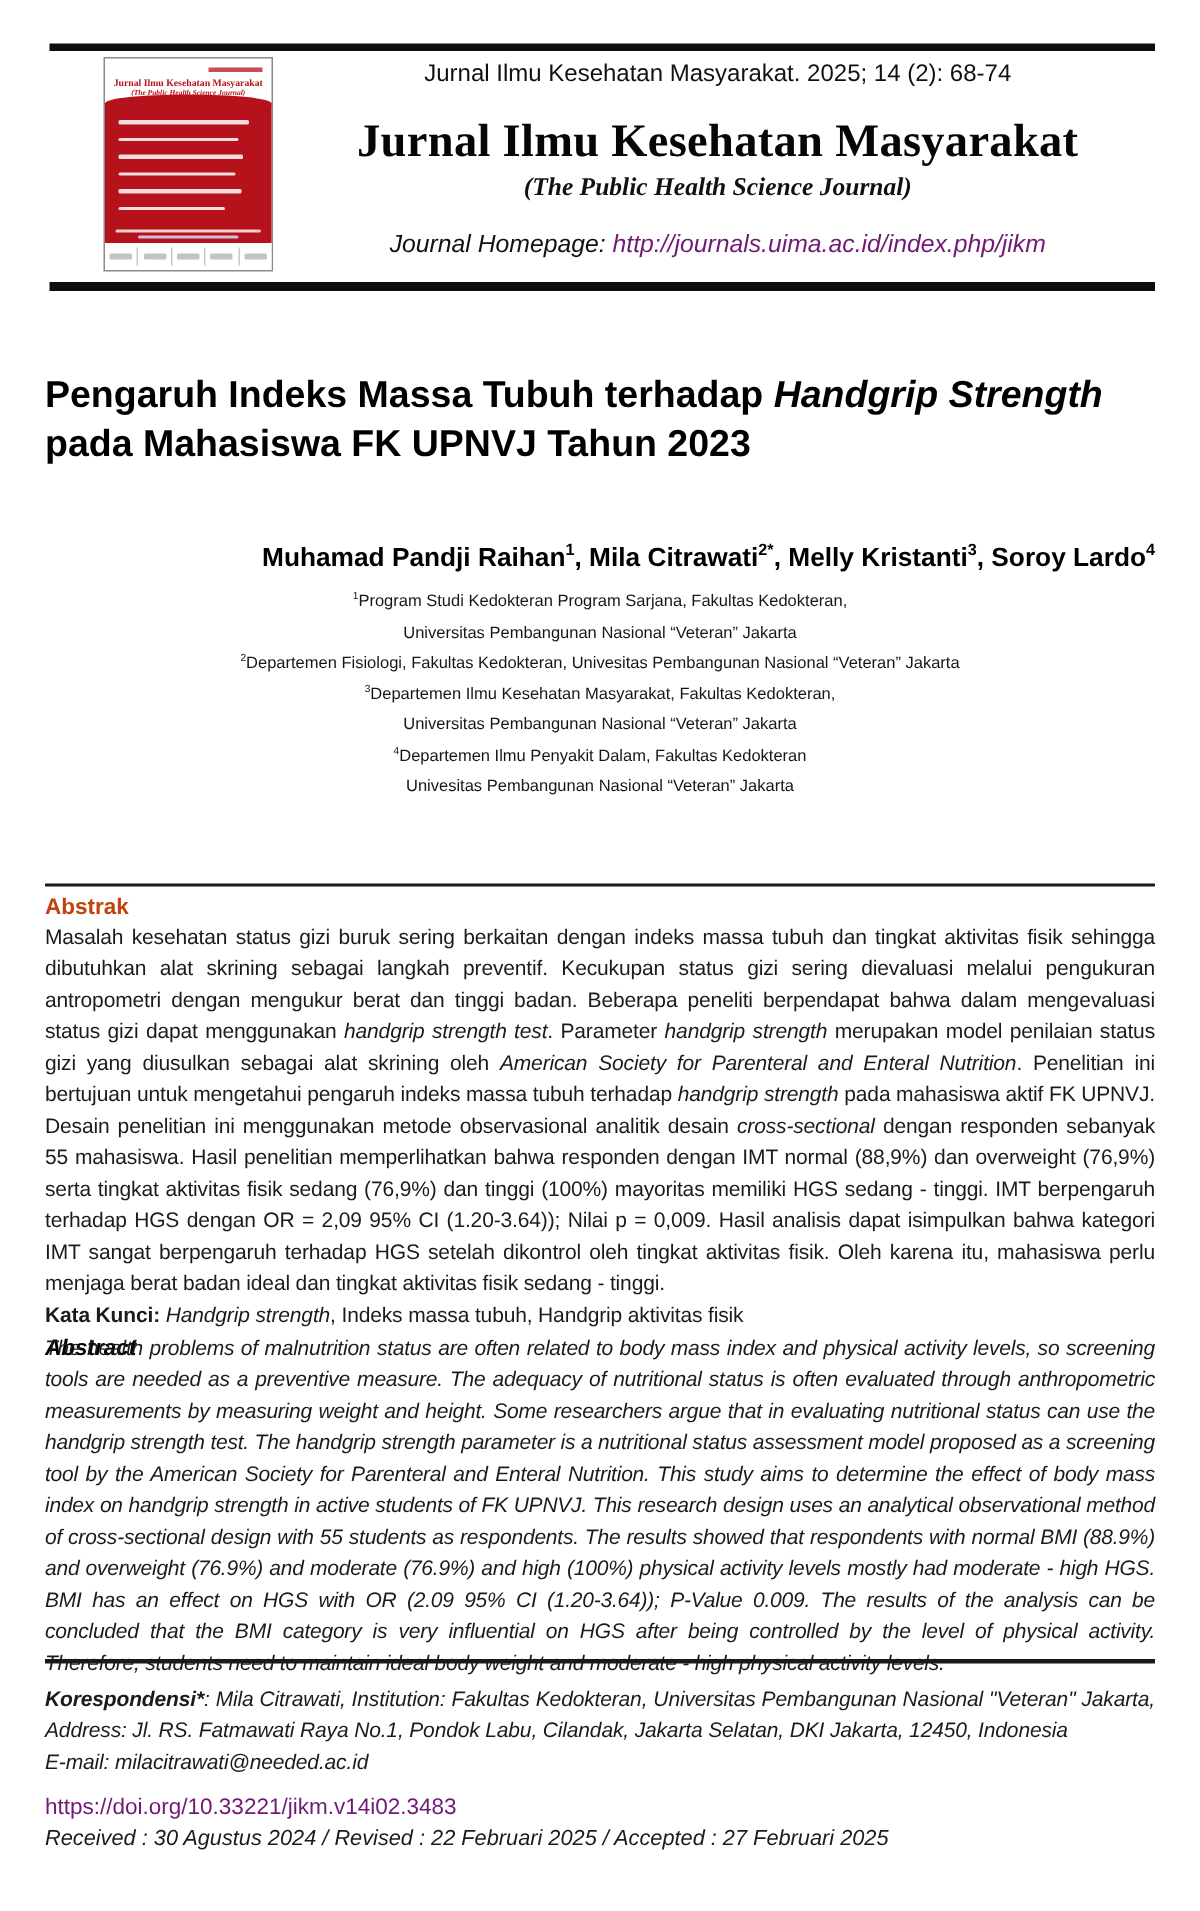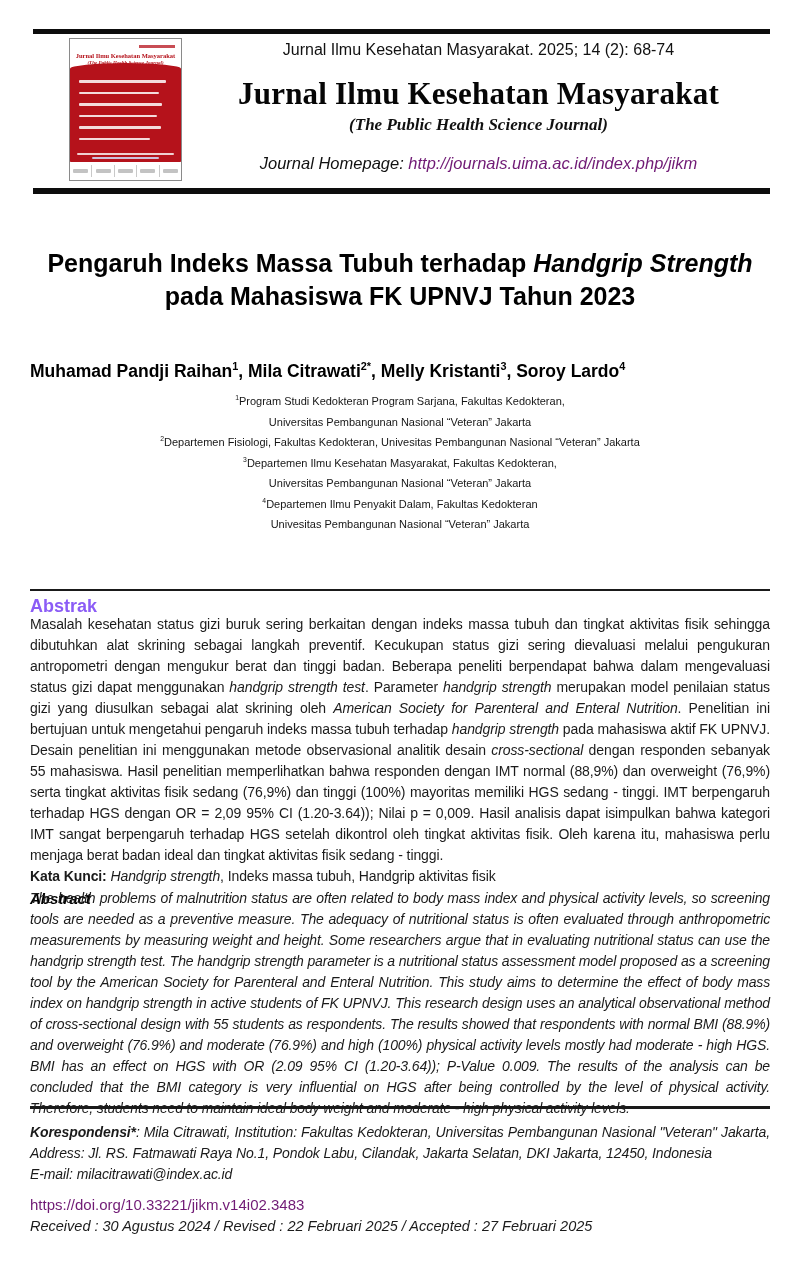--- a/index.html
+++ b/index.html
@@ -31,26 +31,26 @@
   
   .header-text{position:absolute;left:190px;right:33px;top:0;text-align:center;}
   .cite{position:absolute;left:0;right:0;top:41px;font-size:16px;color:#111;}
   .jname{position:absolute;left:0;right:0;top:76px;font-family:"Liberation Serif",serif;font-weight:bold;font-size:31px;color:#060606;letter-spacing:.2px;}
   .jsub{position:absolute;left:0;right:0;top:115px;font-family:"Liberation Serif",serif;font-weight:bold;font-style:italic;font-size:17px;color:#111;}
   .homepage{position:absolute;left:0;right:0;top:154px;font-style:italic;font-size:16.5px;color:#111;}
   a.link{color:#701a75;text-decoration:none;cursor:pointer;}
 
   
   .col{position:absolute;left:30px;width:740px;}
-  .title{top:247px;text-align:center;font-size:25px;font-weight:bold;line-height:33px;color:#000;margin:0;}
-  .authors{top:361px;text-align:left;font-size:17.5px;font-weight:bold;color:#000;}
+  .title{top:247px;font-size:25px;font-weight:bold;line-height:33px;color:#000;margin:0;}
+  .authors{top:361px;text-align:right;font-size:17.5px;font-weight:bold;color:#000;}
   .authors sup,.affil sup{font-size:62%;line-height:0;}
   .affils{top:391px;text-align:center;font-size:11px;line-height:20.5px;color:#161616;}
   .rule1{top:589px;height:2px;background:#1a1a1a;}
-  .h-abstrak{top:596px;font-size:18px;font-weight:bold;color:#8b5cf6;}
+  .h-abstrak{top:596px;font-size:15px;font-weight:bold;color:#c2410c;}
   .block-id{top:614px;font-size:14px;line-height:21px;text-align:justify;letter-spacing:-0.1px;}
   .kata{margin-top:0;}
   .h-abstract{top:866px;font-size:15px;font-weight:bold;font-style:italic;color:#000;margin-top:24px;}
   .block-en{top:888px;font-size:14px;line-height:21px;text-align:justify;font-style:italic;letter-spacing:-0.15px;}
   .keywords{margin-top:0;}
   .rule2{top:1106px;height:3px;background:#1a1a1a;}
   .block-koresp{top:1122px;font-size:14px;line-height:21px;text-align:justify;font-style:italic;letter-spacing:-0.1px;}
   .doi{top:1196px;font-size:15px;}
   .received{top:1218px;font-size:14.5px;font-style:italic;}
   .copyright{top:1239px;font-size:14.5px;}
@@ -132,18 +132,18 @@
   </div>
 
   <div class="col h-abstract">Abstract</div>
   <div class="col block-en">
     <div>The health problems of malnutrition status are often related to body mass index and physical activity levels, so screening tools are needed as a preventive measure. The adequacy of nutritional status is often evaluated through anthropometric measurements by measuring weight and height. Some researchers argue that in evaluating nutritional status can use the handgrip strength test. The handgrip strength parameter is a nutritional status assessment model proposed as a screening tool by the American Society for Parenteral and Enteral Nutrition. This study aims to determine the effect of body mass index on handgrip strength in active students of FK UPNVJ. This research design uses an analytical observational method of cross-sectional design with 55 students as respondents. The results showed that respondents with normal BMI (88.9%) and overweight (76.9%) and moderate (76.9%) and high (100%) physical activity levels mostly had moderate - high HGS. BMI has an effect on HGS with OR (2.09 95% CI (1.20-3.64)); P-Value 0.009. The results of the analysis can be concluded that the BMI category is very influential on HGS after being controlled by the level of physical activity. Therefore, students need to maintain ideal body weight and moderate - high physical activity levels.</div>
   </div>
 
   <div class="col rule2"></div>
   <div class="col block-koresp">
     <div><span class="b">Korespondensi*</span><span>: Mila Citrawati, Institution: Fakultas Kedokteran, Universitas Pembangunan Nasional "Veteran" Jakarta, Address: Jl. RS. Fatmawati Raya No.1, Pondok Labu, Cilandak, Jakarta Selatan, DKI Jakarta, 12450, Indonesia</span></div>
-    <div>E-mail: milacitrawati@index.ac.id</div>
+    <div>E-mail: milacitrawati@needed.ac.id</div>
   </div>
   <div class="col doi"><a class="link" href="#">https://doi.org/10.33221/jikm.v14i02.3483</a></div>
   <div class="col received">Received : 30 Agustus 2024 / Revised : 22 Februari 2025 / Accepted : 27 Februari 2025</div>
 
 </div>
 
 </body></html>

